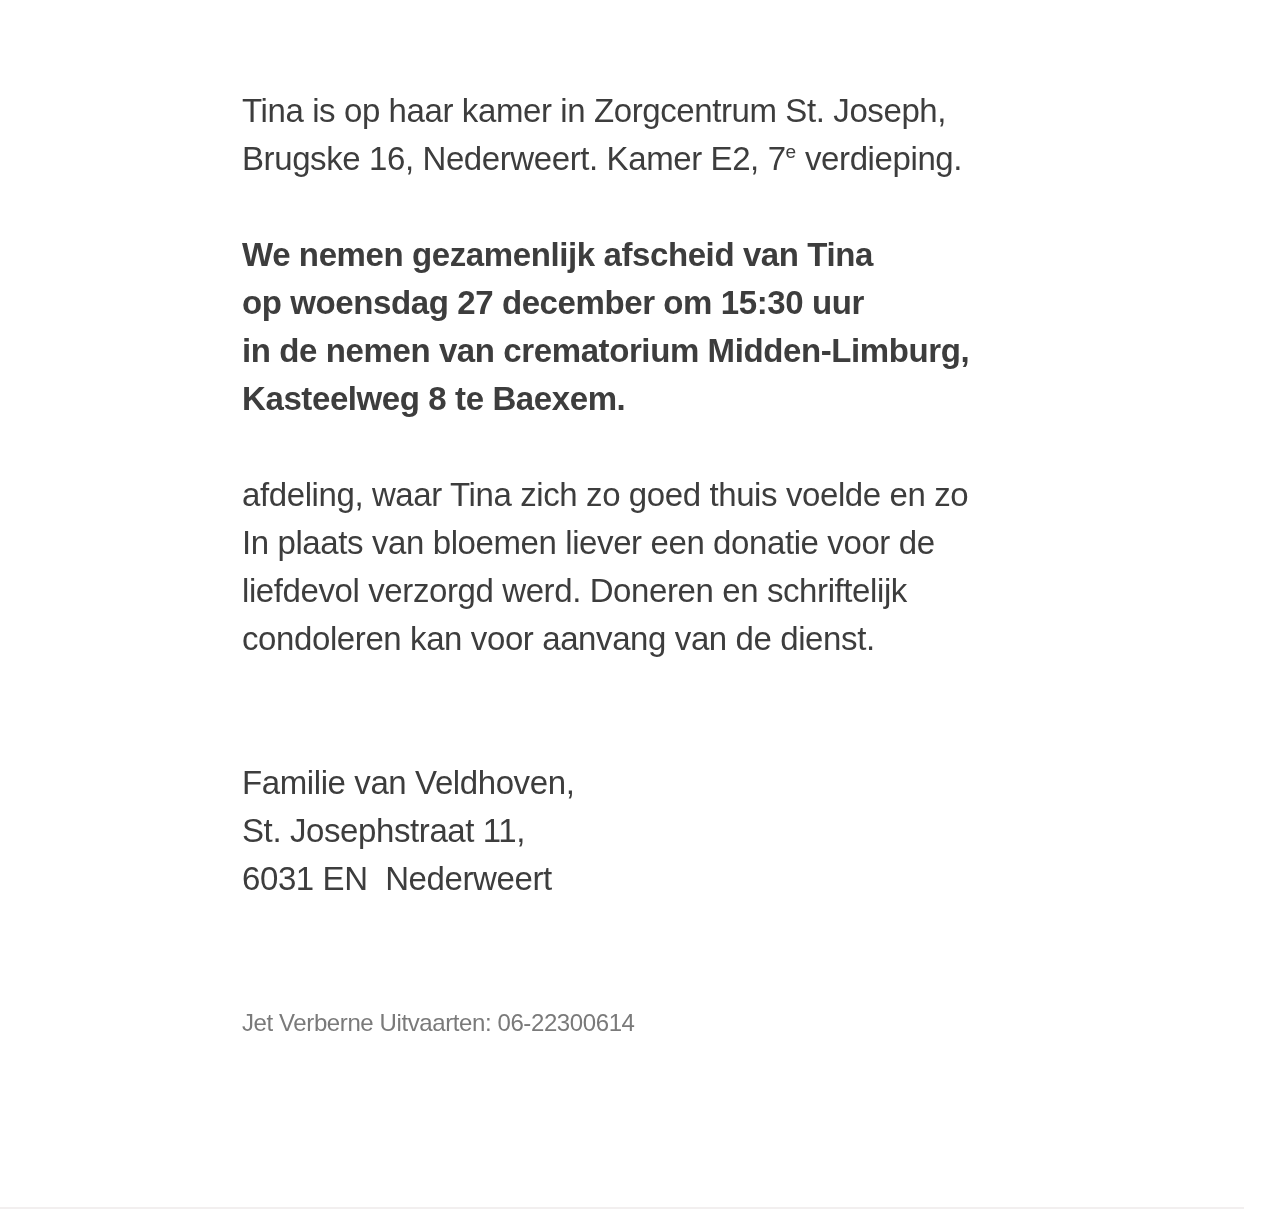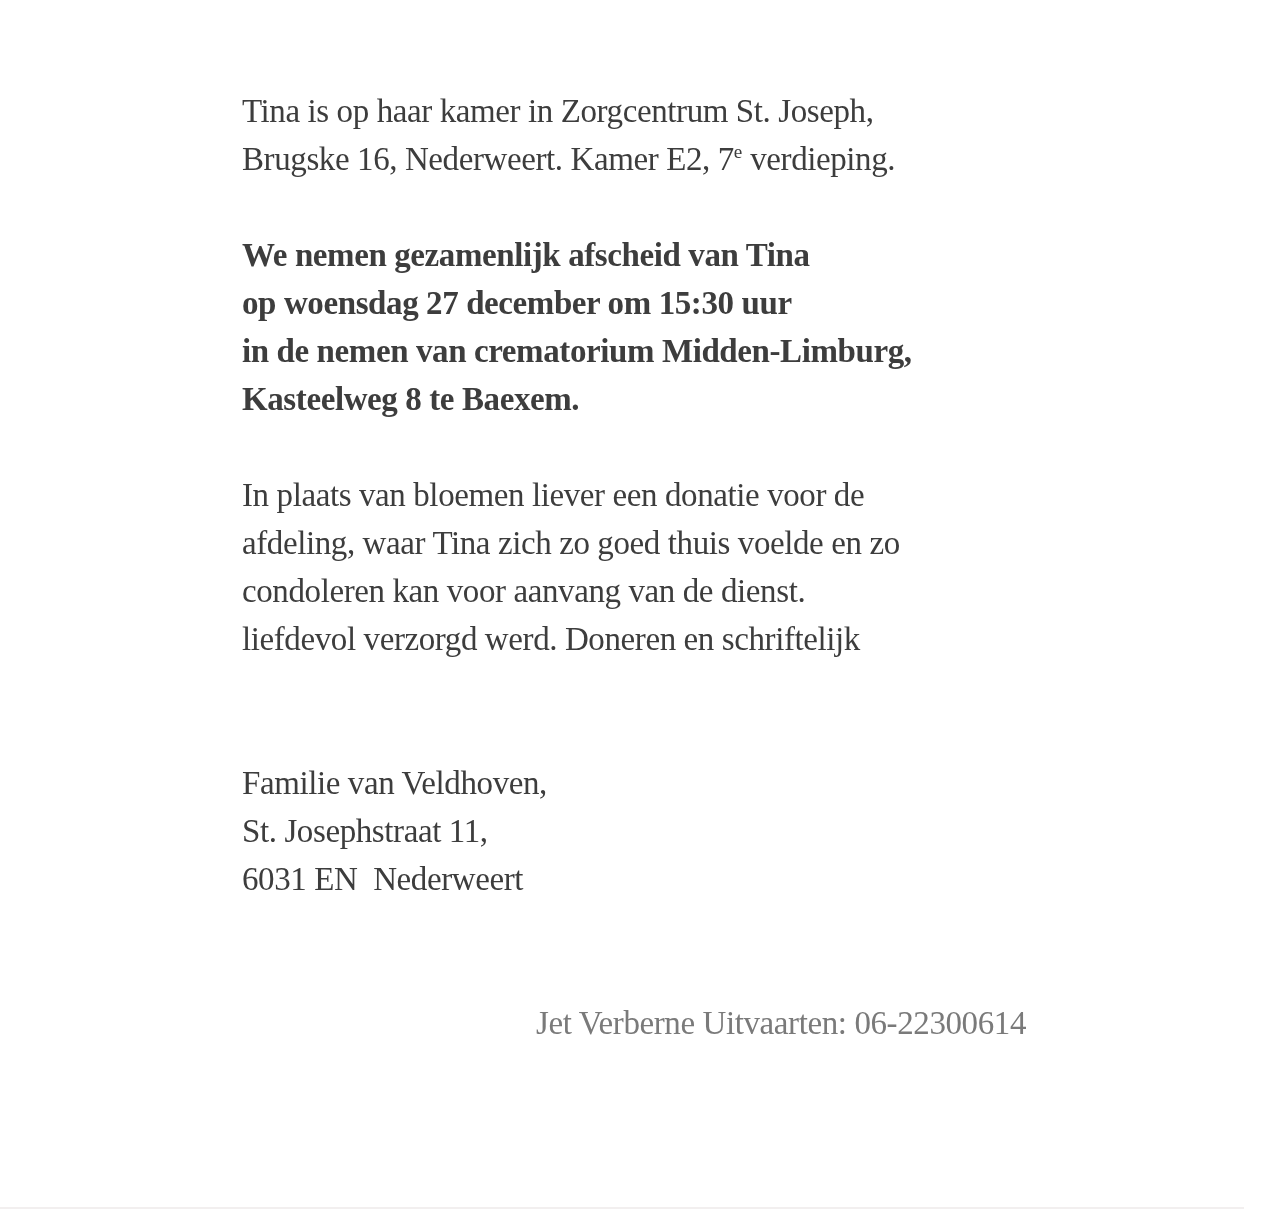--- a/index.html
+++ b/index.html
@@ -9,21 +9,21 @@
     --page-bg: #ffffff;
   }
   * { margin: 0; padding: 0; box-sizing: border-box; }
   html, body { background: var(--page-bg); }
   .page {
     position: relative;
     width: 1244px;
     height: 1216px;
     background: var(--page-bg);
     overflow: hidden;
-    font-family: Liberation Serif, serif;
+    font-family: Liberation Sans, sans-serif;
     color: var(--text-color);
   }
   .content {
     position: absolute;
     left: 242px;
     top: 87px;
     width: 784px;
   }
   .para {
     margin: 0 0 48px 0;
@@ -37,24 +37,23 @@
     letter-spacing: -0.4px;
     white-space: nowrap;
   }
   .line sup {
     font-size: 0.58em;
     line-height: 0;
     letter-spacing: 0;
   }
   .footer-line {
     margin-top: 96px;
-    font-size: 33px;
+    font-size: 24px;
     line-height: 48px;
     letter-spacing: -0.4px;
-    text-align: right;
     white-space: nowrap;
     color: var(--footer-color);
   }
   .bottom-rule {
     position: absolute;
     left: 0;
     bottom: 7px;
     width: 100%;
     height: 2px;
     background: var(--rule-color);
@@ -72,24 +71,24 @@
         </div>
         <div class="para para-1">
         </div>
         <div class="para para-2 bold">
           <div class="line"><span>We nemen gezamenlijk afscheid van Tina</span></div>
           <div class="line"><span>op woensdag 27 december om 15:30 uur</span></div>
           <div class="line"><span>in de nemen van crematorium Midden-Limburg,</span></div>
           <div class="line"><span>Kasteelweg 8 te Baexem.</span></div>
         </div>
         <div class="para para-3">
+          <div class="line"><span>afdeling, waar Tina zich zo goed thuis voelde en zo</span></div>
           <div class="line"><span>In plaats van bloemen liever een donatie voor de</span></div>
-          <div class="line"><span>afdeling, waar Tina zich zo goed thuis voelde en zo</span></div>
+          <div class="line"><span>liefdevol verzorgd werd. Doneren en schriftelijk</span></div>
           <div class="line"><span>condoleren kan voor aanvang van de dienst.</span></div>
-          <div class="line"><span>liefdevol verzorgd werd. Doneren en schriftelijk</span></div>
         </div>
         <div class="para para-4">
           <div class="line"><span>Familie van Veldhoven,</span></div>
           <div class="line"><span>St. Josephstraat 11,</span></div>
           <div class="line"><span>6031 EN&nbsp; Nederweert</span></div>
         </div>
       </div>
     <div class="footer-line">
       <span>Jet Verberne Uitvaarten: 06-22300614</span>
     </div>

